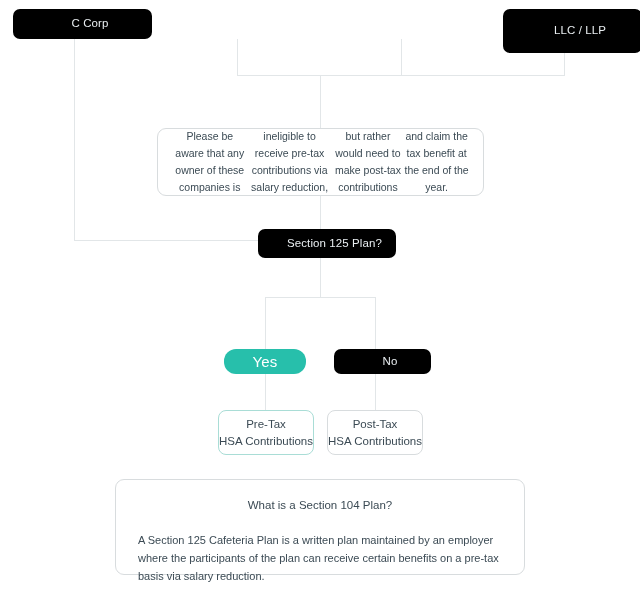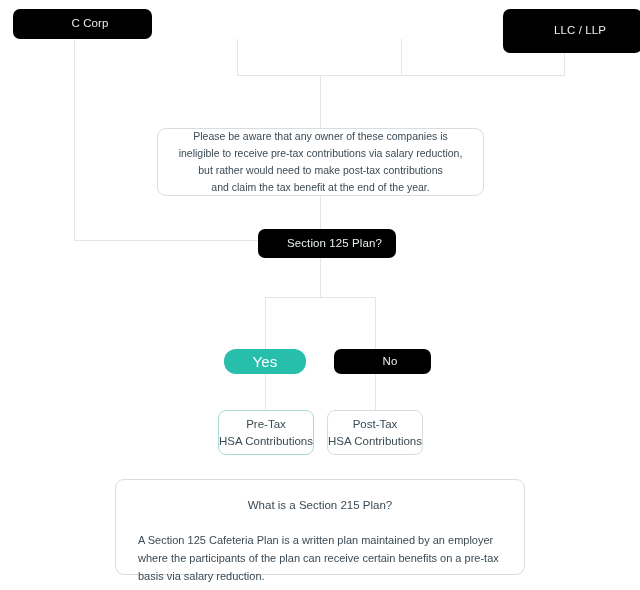--- a/index.html
+++ b/index.html
@@ -83,21 +83,21 @@
   .panel {
     position: absolute;
     background: #ffffff;
     border: 1px solid #d8dcde;
     border-radius: 9px;
     box-sizing: border-box;
     color: #3b4a54;
   }
   .panel-warning {
     display: flex;
-    flex-direction: column;
+    flex-direction: row;
     align-items: center;
     justify-content: center;
     text-align: center;
     font-size: 10.5px;
     line-height: 1.62;
     padding: 8px 14px;
   }
   .panel-info {
     padding: 16px 22px;
     font-size: 11px;
@@ -181,17 +181,17 @@
     <span class="line-txt">Pre-Tax</span>
     <span class="line-txt">HSA Contributions</span>
   </div>
 
   <div class="card" style="left:327px; top:410px; width:96px; height:45px;">
     <span class="line-txt">Post-Tax</span>
     <span class="line-txt">HSA Contributions</span>
   </div>
 
   <div class="panel panel-info" style="left:115px; top:479px; width:410px; height:96px;">
-    <div class="info-title">What is a Section 215 Plan?</div>
+    <div class="info-title">What is a Section 104 Plan?</div>
     <div class="info-body">A Section 125 Cafeteria Plan is a written plan maintained by an employer where the participants of the plan can receive certain benefits on a pre-tax basis via salary reduction.</div>
   </div>
 
 </div>
 
 </body></html>

